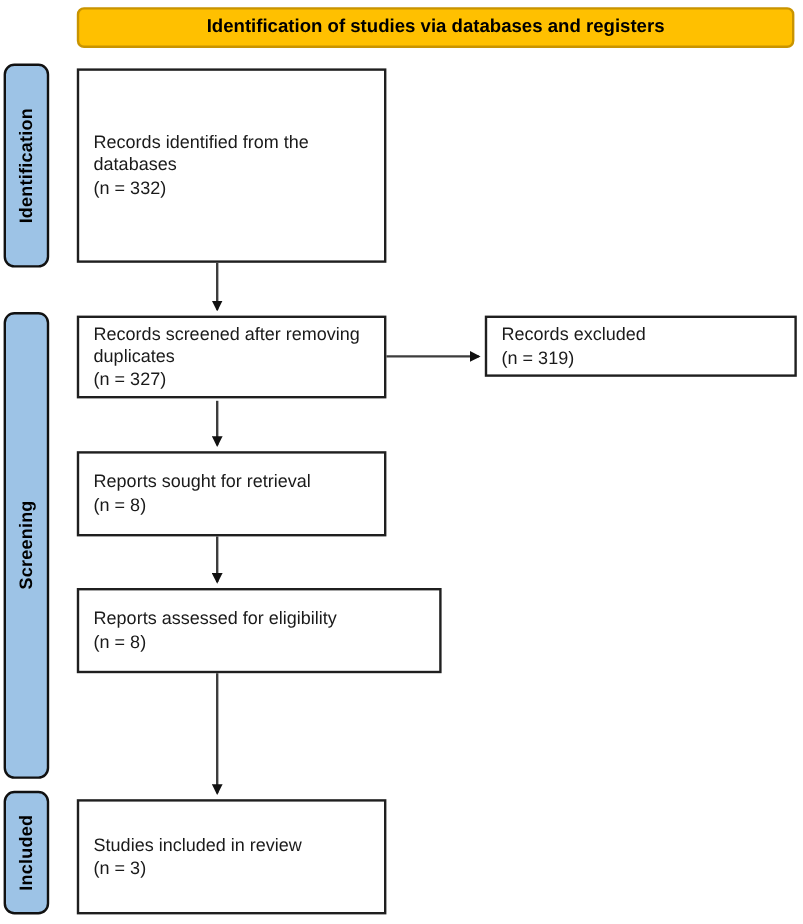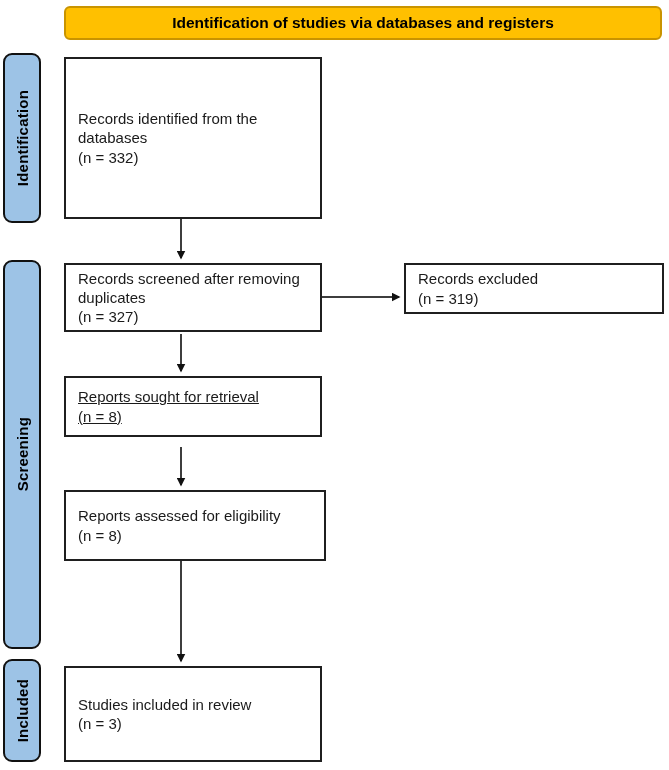--- a/index.html
+++ b/index.html
@@ -68,22 +68,22 @@
     display: flex;
     align-items: center;
     padding: 9px 12px;
     font-size: 15px;
     line-height: 1.27;
   }
   .flow-box .box-text { white-space: pre-line; }
   #box-records-identified { left: 64px;  top: 57px;  width: 258px; height: 162px; }
   #box-records-screened   { left: 64px;  top: 263px; width: 258px; height: 69px;  }
   #box-records-excluded   { left: 404px; top: 263px; width: 260px; height: 51px;  }
-  #box-reports-sought     { left: 64px;  top: 376px; width: 258px; height: 61px; text-decoration: underline;  }
-  #box-reports-assessed   { left: 64px;  top: 490px; width: 262px; height: 71px;  }
+  #box-reports-sought     { left: 64px;  top: 376px; width: 258px; height: 71px;  }
+  #box-reports-assessed   { left: 64px;  top: 490px; width: 304px; height: 71px;  }
   #box-studies-included   { left: 64px;  top: 666px; width: 258px; height: 96px; align-items: center;  }
   .arrow-layer {
     position: absolute;
     left: 0; top: 0;
     width: 669px; height: 770px;
     pointer-events: none;
   }
 </style>
 </head>
 <body>

